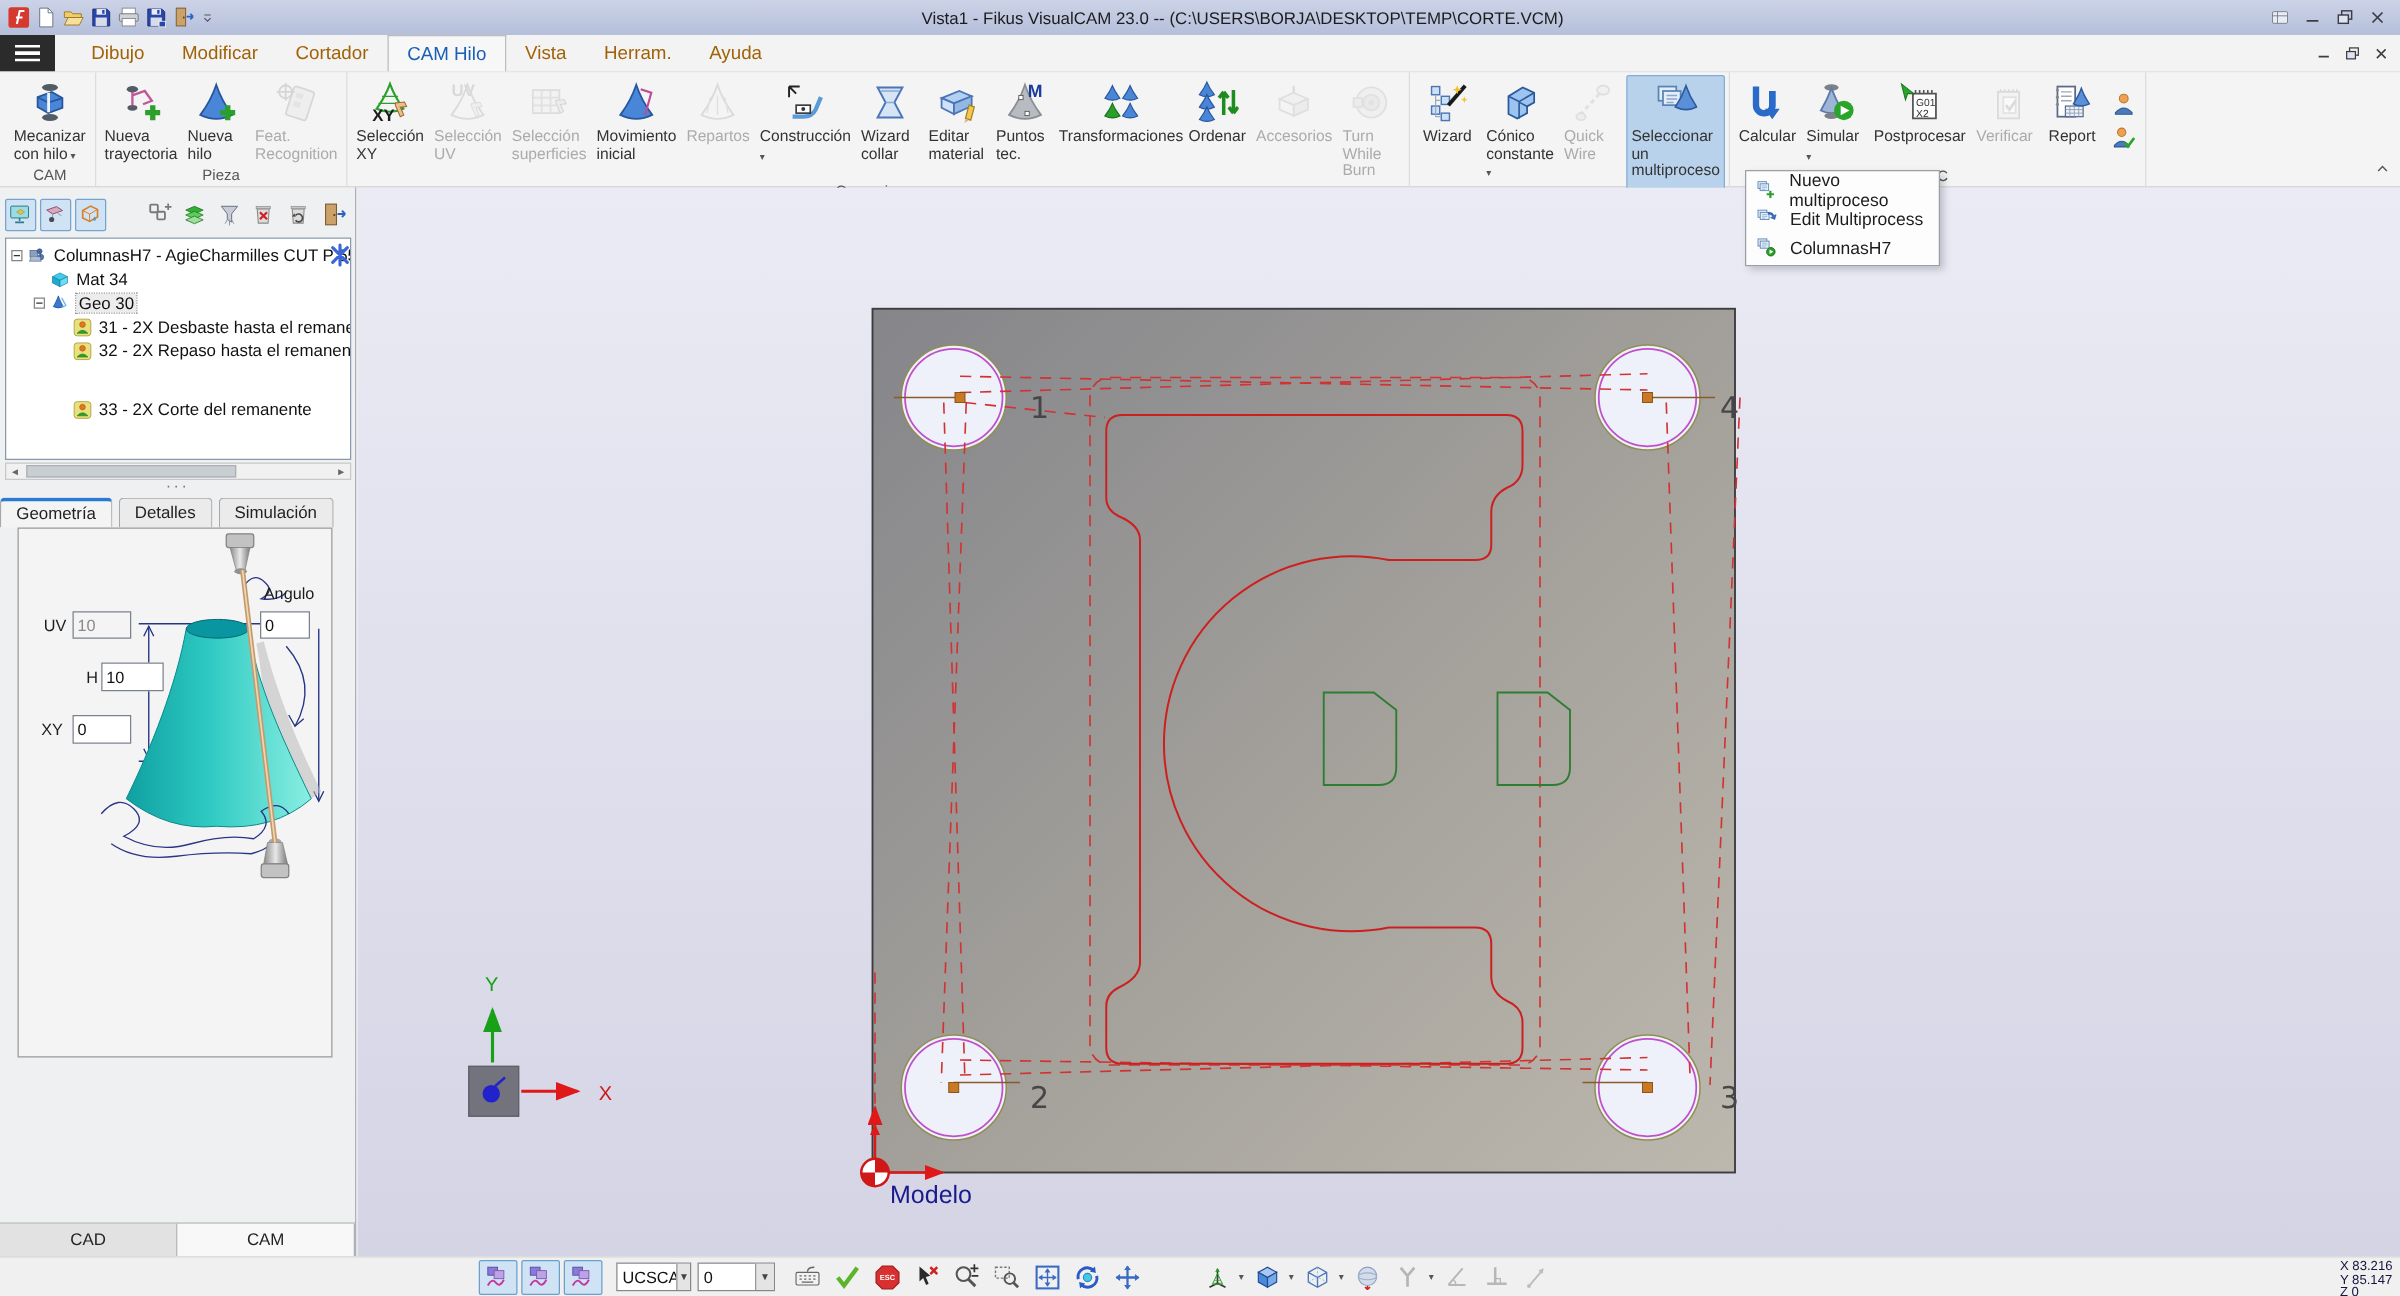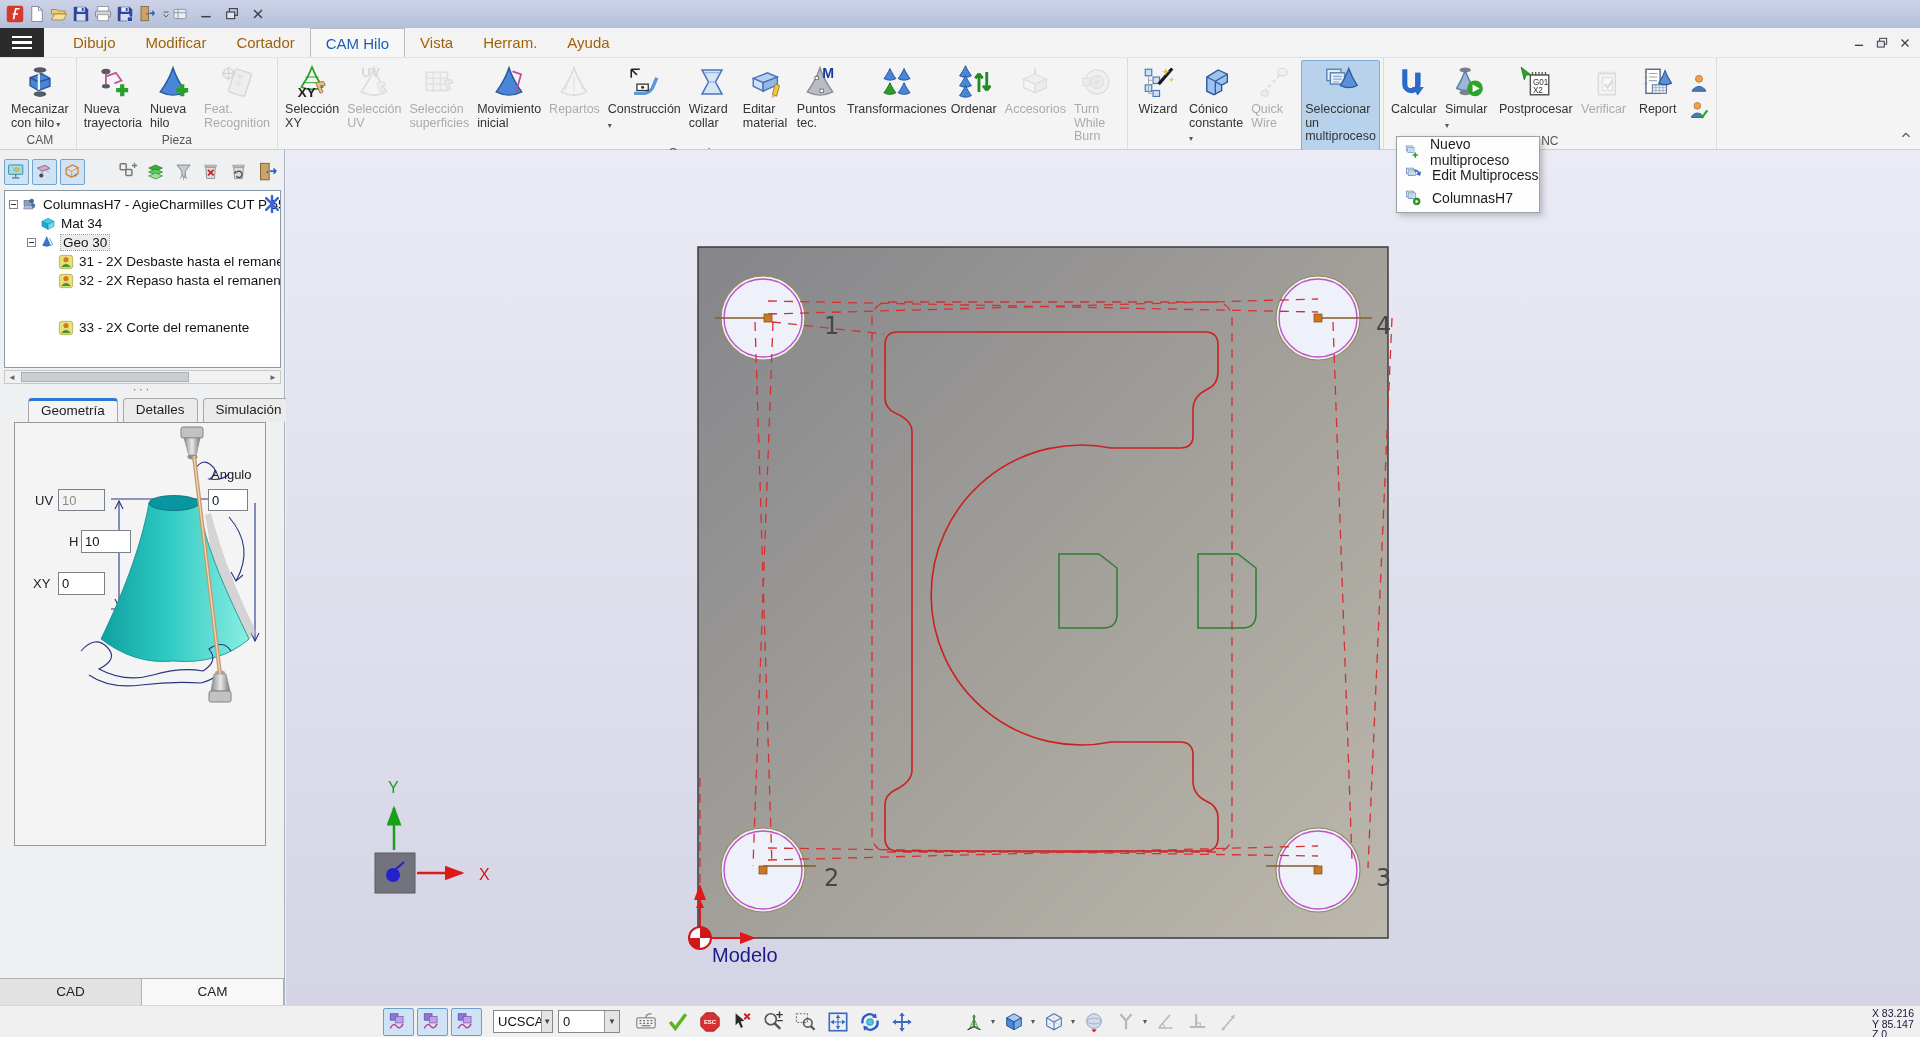--- a/index.html
+++ b/index.html
@@ -45,21 +45,21 @@
 .rarrow{font-size:8px;color:#555}
 .rbtn.disabled .rlabel{color:#ababab}
 .rbtn.disabled svg{filter:grayscale(1) opacity(.45)}
 .rbtn.selected{background:#b9d2ec;border-color:#83abd3}
 .rglabel{font-size:12px;color:#555;text-align:center;height:17px;line-height:16px}
 .nc-side{display:flex;flex-direction:column;justify-content:center;gap:7px;padding:0 4px}
 .nc-side .icn{width:20px;height:20px}
 #ribbon-collapse{position:absolute;right:6px;top:128px;width:16px;height:14px}
 
 
-#procmenu{position:absolute;left:1396px;top:136px;width:144px;background:#fdfdfd;
+#procmenu{position:absolute;left:1396px;top:136px;width:156px;background:#fdfdfd;
   border:1px solid #9aa0a6;box-shadow:3px 3px 6px rgba(40,40,60,.25);z-index:60;padding:3px 0}
 .pmitem{display:flex;align-items:center;gap:10px;height:23px;padding-left:8px;
   font-size:14px;color:#1c1c1c}
 .pmitem .icn{width:17px;height:17px}
 
 
 #leftpanel{position:absolute;left:0;top:150px;width:285px;bottom:32px;
   background:#eef0f1;border-right:1px solid #a8b2bc}
 #ptoolbar{position:absolute;left:4px;top:8px;right:4px;height:28px;display:flex;
   align-items:center;gap:3px}
@@ -76,21 +76,21 @@
 .tlabel{overflow:hidden;text-overflow:clip}
 .tlabel.focused{background:#ececec;outline:1px dotted #999;padding:0 2px}
 #tree-x{position:absolute;left:262px;top:44px;width:20px;height:20px;z-index:5}
 #hscroll{position:absolute;left:4px;top:220px;width:277px;height:14px;background:#f1f1f1;
   border:1px solid #c8c8c8;display:flex;align-items:center}
 .harrow{width:14px;height:12px;font-size:8px;color:#666;display:flex;align-items:center;
   justify-content:center}
 #hthumb{width:168px;height:10px;background:#c9ced3;border:1px solid #aab0b6;margin-left:2px}
 #splitter{position:absolute;left:0;top:236px;width:100%;height:12px;text-align:center;
   color:#777;font-size:13px;line-height:6px;letter-spacing:2px}
-#ptabs{position:absolute;left:28px;top:248px;right:4px;height:24px;display:flex;gap:5px}
+#ptabs{position:absolute;left:0;top:248px;right:4px;height:24px;display:flex;gap:5px}
 .ptab{padding:0 12px;font-size:13.5px;line-height:22px;color:#222;background:#ebebeb;
   border:1px solid #a8a8a8;border-bottom:none;border-radius:4px 4px 0 0}
 .ptab.active{background:#f4f4f4;border-top:3px solid #2a7ad4;line-height:19px}
 #geobox{position:absolute;left:14px;top:272px;width:252px;height:424px;background:#f4f4f4;
   border:1px solid #999}
 #geobox svg.preview{position:absolute;left:0;top:0;width:252px;height:424px}
 .glab{position:absolute;font-size:13px;color:#1c1c1c}
 .gin{position:absolute;border:1px solid #7a828c;background:#fff;font-size:13px;
   padding:1px 3px;font-family:"Liberation Sans",sans-serif;color:#111}
 .gin[disabled]{color:#8a8a8a;background:#f4f4f4}
@@ -171,20 +171,21 @@
           <circle cx="12" cy="12" r="1" fill="#5a3c14"></circle>
           <path d="M15 11 h7 M22 11 l-3-3 M22 11 l-3 3" stroke="#2a62c4" stroke-width="1.8" fill="none"></path>
         </svg>
       </span>
       <span class="qicon icn sm">
         <svg viewBox="0 0 24 24" xmlns="http://www.w3.org/2000/svg">
           <path d="M7 8 h10 M7 13 l5 5 5-5" fill="none" stroke="#555" stroke-width="1.8"></path>
         </svg>
       </span>
     </div>
+  <div id="titletext">Vista1 - Fikus VisualCAM 23.0 -- (C:\USERS\BORJA\DESKTOP\TEMP\CORTE.VCM)</div>
   <div id="winctrl">
     <span class="wbtn icn" id="wc-dock">
         <svg viewBox="0 0 24 24" xmlns="http://www.w3.org/2000/svg">
           <rect x="3" y="5" width="18" height="14" rx="1.5" fill="#e8ecf4" stroke="#70767e"></rect>
           <path d="M9 5 v14 M3 10 h18" stroke="#70767e"></path>
         </svg>
       </span>
     <span class="wbtn icn" id="wc-min">
         <svg viewBox="0 0 24 24" xmlns="http://www.w3.org/2000/svg">
           <line x1="5" y1="16" x2="19" y2="16" stroke="#3c3c44" stroke-width="2.2"></line>

